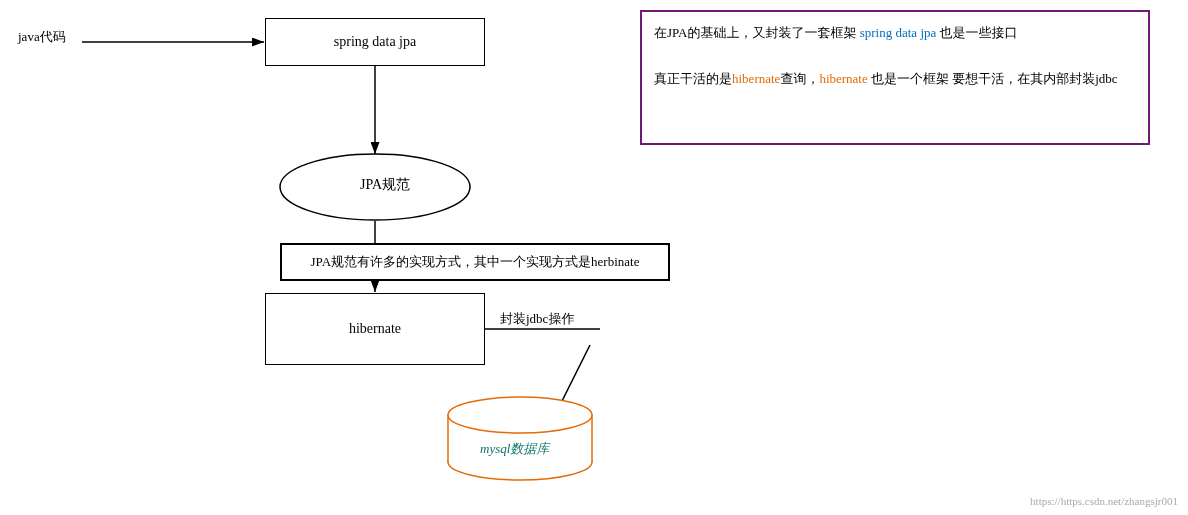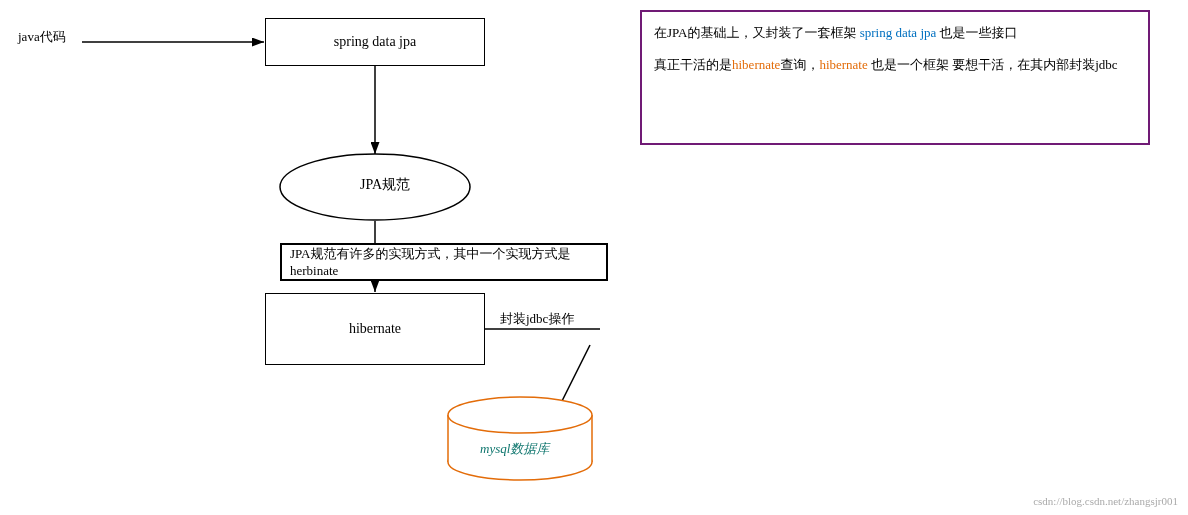--- a/index.html
+++ b/index.html
@@ -54,21 +54,21 @@
       background: #fff;
     }
     .info-box .line1 {
       color: #000;
     }
     .info-box .line1 span.blue {
       color: #0070c0;
     }
     .info-box .line2 {
       color: #000;
-      margin-top: 10px;
+      margin-top: 24px;
     }
     .info-box .line2 .orange {
       color: #e36c09;
     }
     .jpa-ellipse-label {
       position: absolute;
       left: 290px;
       top: 152px;
       width: 190px;
       height: 65px;
@@ -76,30 +76,30 @@
       align-items: center;
       justify-content: center;
       font-size: 14px;
       color: #000;
     }
     
     .jpa-note-box {
       position: absolute;
       left: 280px;
       top: 243px;
-      width: 328px;
+      width: 390px;
       height: 38px;
       border: 2px solid #000;
       display: flex;
       align-items: center;
       justify-content: center;
       font-size: 13px;
       color: #000;
       background: #fff;
-      padding: 0 8px;
+      padding: 0 24px;
     }
     
     .hibernate-box {
       position: absolute;
       left: 265px;
       top: 293px;
       width: 220px;
       height: 72px;
       border: 1.5px solid #000;
       display: flex;
@@ -196,15 +196,15 @@
   <div class="jpa-ellipse-label">JPA规范</div>
 
   <div class="jpa-note-box">JPA规范有许多的实现方式，其中一个实现方式是herbinate</div>
 
   <div class="hibernate-box">hibernate</div>
 
   <div class="jdbc-label">封装jdbc操作</div>
 
   <div class="mysql-label">mysql数据库</div>
 
-  <div class="watermark">csdn://blog.csdn.net/zhangsjr001</div>
+  <div class="watermark">https://https.csdn.net/zhangsjr001</div>
 
 </div>
 
 </body></html>

